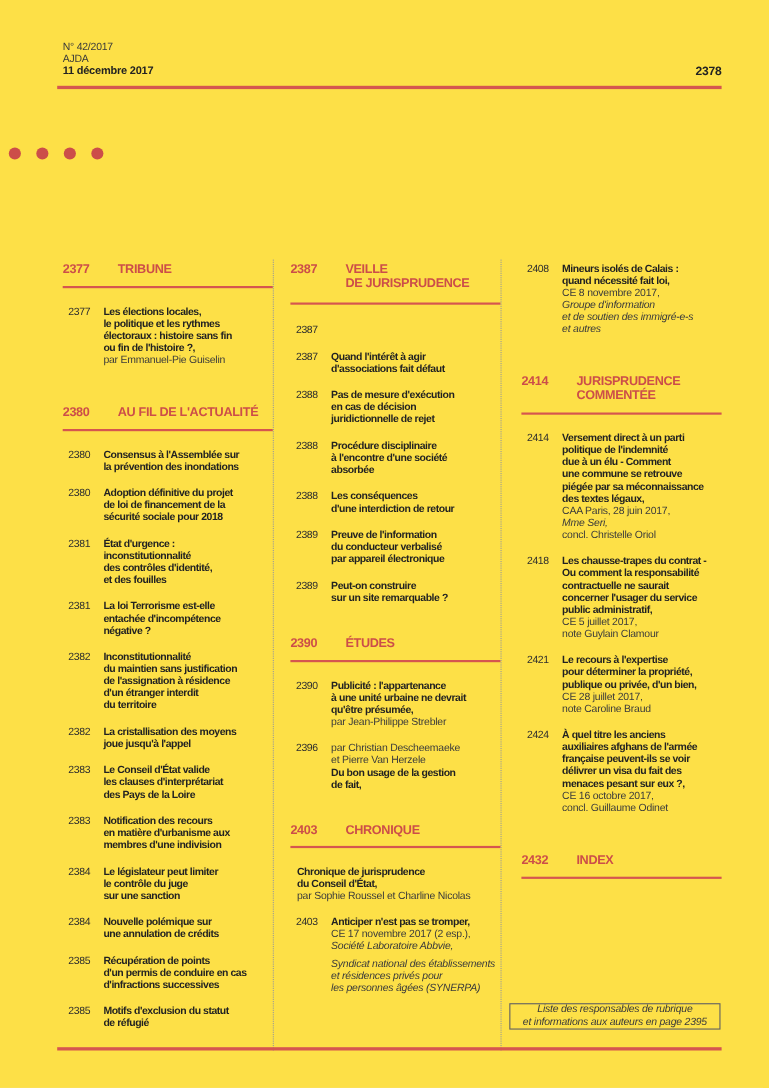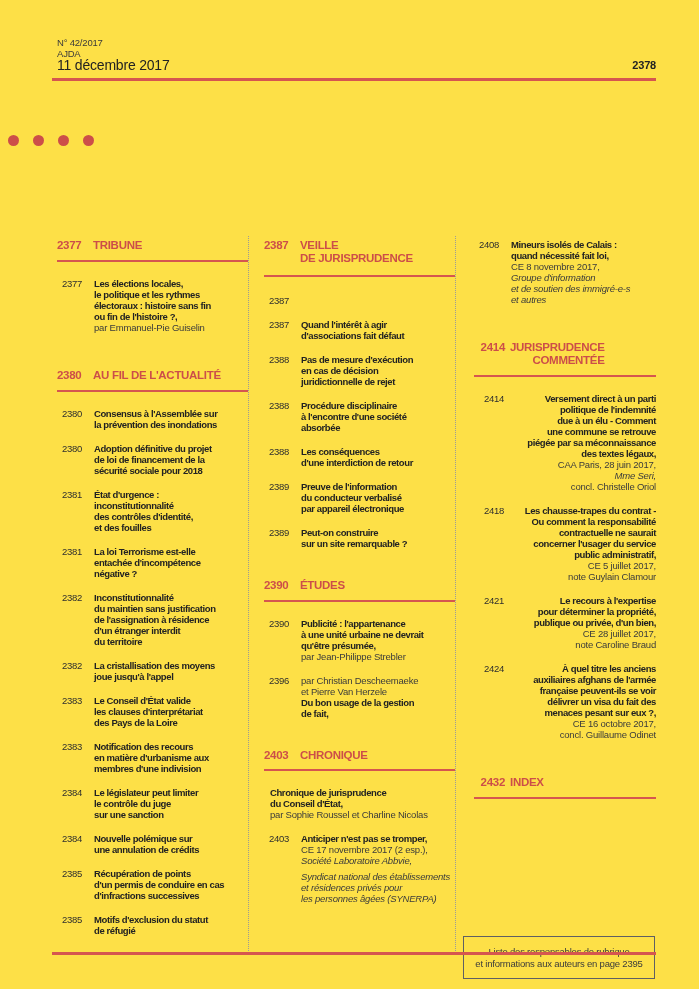--- a/index.html
+++ b/index.html
@@ -6,57 +6,57 @@
   .page{
     position:relative;
     width:699px;height:989px;
     background:#fde047;
     font-family:"Liberation Sans",sans-serif;
     color:#2a2a2a;
     overflow:hidden;
   }
   
   .masthead{position:absolute;left:57px;top:38px;font-size:9.5px;line-height:10.5px;color:#3a3a3a;letter-spacing:-0.2px;}
-  .masthead .date{font-weight:normal;font-size:14px;color:#222;margin-top:1px;}
+  .masthead .date{font-weight:bold;font-size:10px;color:#222;margin-top:1px;}
   .page-number{position:absolute;top:59px;right:43px;font-weight:bold;font-size:11px;color:#222;letter-spacing:-0.2px;}
   .top-rule{position:absolute;left:52px;top:78px;width:604px;height:3px;background:#d5564f;}
   
   .dots{position:absolute;left:8px;top:132px;height:11px;}
   .dot{display:inline-block;width:11px;height:11px;border-radius:50%;background:#cc4e49;margin-right:14px;}
   
   .columns{position:absolute;left:57px;top:236px;width:599px;height:719px;display:flex;}
   .col{box-sizing:border-box;padding-top:3px;}
   .col1{width:191px;}
   .col2{width:207px;border-left:1px dotted #9b9b98;padding-left:15px;}
   .col3{width:201px;border-left:1px dotted #9b9b98;padding-left:18px;}
   .section + .section{margin-top:30px;}
   .col1 .section + .section{margin-top:36px;}
-  .col3 .section + .section{margin-top:36px;text-align:right;}
+  .col3 .section + .section{margin-top:36px;}
   .sec-header{display:flex;color:#cc4e49;font-weight:bold;font-size:11.5px;line-height:13px;letter-spacing:-0.3px;}
   .sec-num{min-width:31px;margin-right:5px;}
-  .sec-title{white-space:pre;}
+  .sec-title{white-space:pre;margin-left:14px;}
   .sec-rule{height:2px;background:#d5564f;margin:8px 0 16px 0;}
   .col2 .section:first-child .sec-rule{margin-top:10px;margin-bottom:18px;}
   .col2 .section:nth-child(3) .sec-rule{margin-top:7px;}
   .item{display:flex;margin-bottom:13px;padding-left:5px;}
   .item-num{min-width:25px;margin-right:7px;font-size:9.5px;line-height:11px;letter-spacing:-0.3px;color:#2e2e2e;}
   .item.no-num{padding-left:6px;}
   .item-body{flex:1;}
   .seg{white-space:pre;font-size:9.5px;line-height:11px;}
   .seg.bold{font-weight:bold;letter-spacing:-0.4px;color:#222;}
   .seg.regular{letter-spacing:-0.2px;color:#3b3b3b;}
   .seg.italic{font-style:italic;letter-spacing:-0.2px;color:#3b3b3b;}
   .seg.gap{margin-top:5px;}
   
   .note-box{
-    position:absolute;left:463px;top:936px;width:192px;height:43px;
+    position:absolute;left:463px;top:912px;width:192px;height:24px;
     border:1px solid #5f5f63;box-sizing:border-box;
     display:flex;align-items:center;justify-content:center;
     font-size:9.5px;line-height:12px;letter-spacing:-0.2px;color:#3b3b3b;
-    text-align:center;white-space:pre-line;
+    text-align:center;white-space:pre-line;font-style:italic;
   }
   .bottom-rule{position:absolute;left:52px;top:952px;width:604px;height:3px;background:#d5564f;}
 </style>
 </head>
 <body>
 
 <div class="page">
 
   <div class="masthead">
     <div>N° 42/2017</div>

